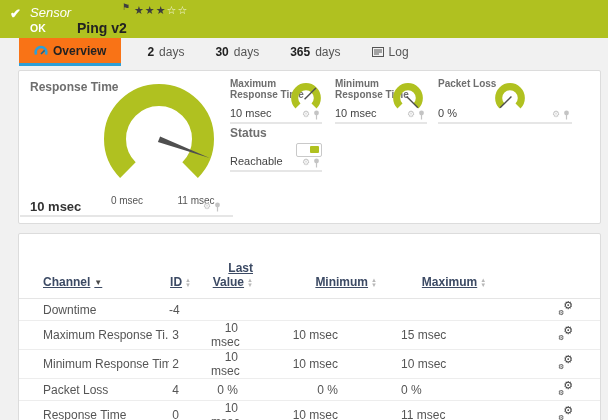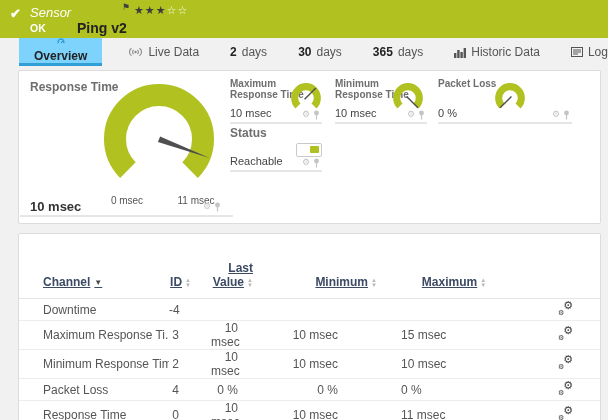--- a/index.html
+++ b/index.html
@@ -13,21 +13,21 @@
   .tb-name{position:absolute;left:77px;top:20px;color:#222;font-size:14px;font-weight:bold;}
   .tb-flag{position:absolute;left:122px;top:2px;color:#3f3f3f;font-size:9px;}
   .tb-stars{position:absolute;left:134px;top:4px;font-size:11px;letter-spacing:1px;}
   .tb-stars .full{color:#3d3d3d;} .tb-stars .empty{color:#f3f6da;}
   .tb-status{position:absolute;left:30px;top:22px;color:#fff;font-size:10.5px;font-weight:bold;}
 
   
   .tabbar{position:absolute;left:0;top:38px;width:608px;height:28px;display:flex;align-items:stretch;
           padding-left:19px;box-sizing:border-box;gap:21px;}
   .tab{display:flex;align-items:center;gap:5px;font-size:12px;color:#555;padding:0 5px;white-space:nowrap;}
-  .tab.active{background:#7dd3fc;border-bottom:3px solid #2f9fd6;color:#222;font-weight:bold;padding:0 15px;flex-direction:column;}
+  .tab.active{background:#f97316;border-bottom:3px solid #2f9fd6;color:#222;font-weight:bold;padding:0 15px;}
   .tab .num{font-weight:bold;color:#222;}
 
   
   .panel{position:absolute;left:18px;width:583px;background:#fff;border:1px solid #dcdcdc;
          border-radius:2px;box-sizing:border-box;}
   .panel.overview{top:70px;height:154px;}
   .panel.channels{top:233px;height:200px;}
 
   
   .blk-title{position:absolute;font-size:12px;font-weight:bold;color:#6e6e6e;}
@@ -97,53 +97,30 @@
 
   <div class="tabbar">
     <div class="tab active">
       <svg width="14" height="11" viewBox="0 0 14 11">
           <path d="M2.2 9.5 A5.3 5.3 0 1 1 11.8 9.5" fill="none" stroke="#2f9fd6" stroke-width="2.6"></path>
           <line x1="7" y1="9" x2="10.6" y2="5.4" stroke="#17678f" stroke-width="1.5"></line>
         </svg>
       <span>Overview</span>
     </div>
     <div class="tab">
-      <svg width="15" height="10" viewBox="0 0 15 10">
-          <g stroke="#8a8a8a" fill="none" stroke-width="1.1">
-            <path d="M3.5 1.2 A4.6 4.6 0 0 0 3.5 8.8"></path>
-            <path d="M11.5 1.2 A4.6 4.6 0 0 1 11.5 8.8"></path>
-            <path d="M5.6 2.8 A2.9 2.9 0 0 0 5.6 7.2"></path>
-            <path d="M9.4 2.8 A2.9 2.9 0 0 1 9.4 7.2"></path>
-          </g>
-          <circle cx="7.5" cy="5" r="1.2" fill="#8a8a8a"></circle>
-        </svg>
-      <span>Live Data</span>
-    </div>
-    <div class="tab">
       <span class="num">2</span>
       <span>days</span>
     </div>
     <div class="tab">
       <span class="num">30</span>
       <span>days</span>
     </div>
     <div class="tab">
       <span class="num">365</span>
       <span>days</span>
-    </div>
-    <div class="tab">
-      <svg width="12" height="11" viewBox="0 0 12 11">
-          <g fill="#555">
-            <rect x="0" y="6" width="2.4" height="5"></rect>
-            <rect x="3.2" y="3" width="2.4" height="8"></rect>
-            <rect x="6.4" y="5" width="2.4" height="6"></rect>
-            <rect x="9.6" y="1" width="2.4" height="10"></rect>
-          </g>
-        </svg>
-      <span>Historic Data</span>
     </div>
     <div class="tab">
       <svg width="12" height="10" viewBox="0 0 12 10">
           <rect x="0.5" y="0.5" width="11" height="9" fill="none" stroke="#555"></rect>
           <line x1="2" y1="3" x2="10" y2="3" stroke="#555"></line>
           <line x1="2" y1="5" x2="10" y2="5" stroke="#555"></line>
           <line x1="2" y1="7" x2="7" y2="7" stroke="#555"></line>
         </svg>
       <span>Log</span>
     </div>

